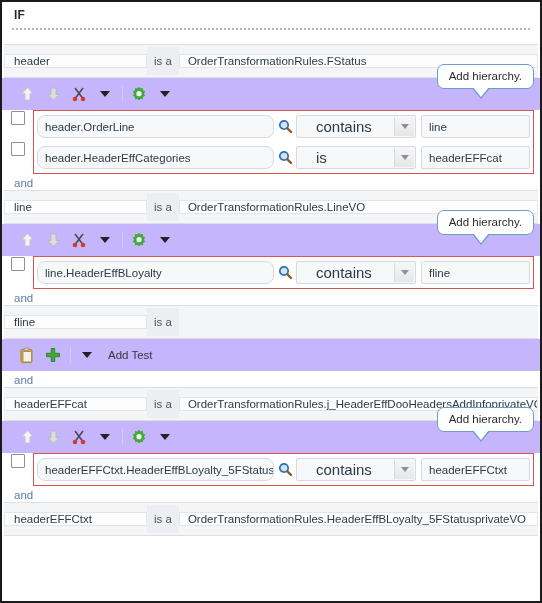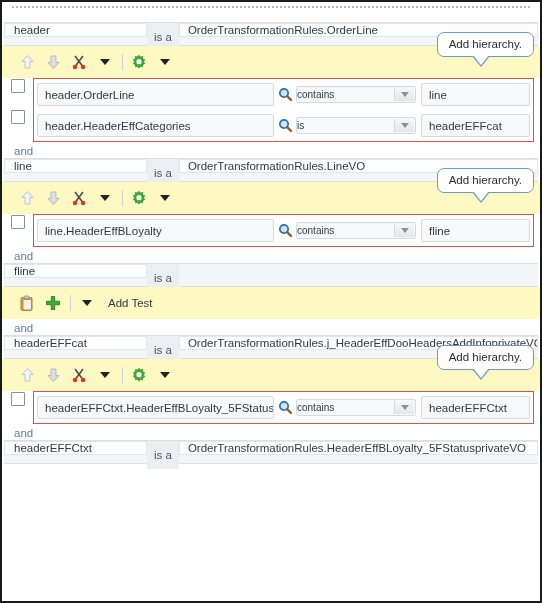--- a/index.html
+++ b/index.html
@@ -33,22 +33,22 @@
     border-top: 2px dotted #b9b9b9;
   }
   .spacer-band {
     height: 14px;
     background: #ffffff;
   }
 
   
   .isa-row {
     display: flex;
-    align-items: flex-start;
-    height: 24px;
+    align-items: center;
+    height: 34px;
     background: #f4f5f7;
     border-top: 1px solid #dcdfe3;
     border-bottom: 1px solid #dcdfe3;
     margin: 0 2px;
   }
   .isa-name {
     width: 143px;
     background: #fdfdfd;
     border: 1px solid #e2e5e9;
     display: flex;
@@ -80,21 +80,21 @@
     overflow: hidden;
   }
 
   
   .toolbar {
     position: relative;
     display: flex;
     align-items: center;
     height: 32px;
     padding-left: 14px;
-    background: #fef9c3;
+    background: #c4b5fd;
   }
   .tb-btn {
     width: 22px; height: 22px;
     display: flex; align-items: center; justify-content: center;
     margin-right: 4px;
   }
   .tb-sep {
     width: 1px; height: 16px;
     background: #cfd3d8;
     margin: 0 5px 0 2px;
@@ -184,39 +184,39 @@
     border-radius: 2px;
     display: flex;
     align-items: center;
     padding: 0 7px;
     font-size: 11.5px;
     color: #2d3b45;
     white-space: nowrap;
     overflow: hidden;
     min-width: 0;
   }
-  .fld-left { flex: 0 0 237px; }
+  .fld-left { flex: 0 0 237px; border-radius: 8px; }
   .magnifier {
     width: 22px;
     display: flex;
     align-items: center;
     justify-content: center;
     flex: 0 0 22px;
   }
   .sel {
     flex: 0 0 120px;
-    height: 17px;
+    height: 23px;
     background: #f7f8fa;
     border: 1px solid #d6dadf;
     border-radius: 2px;
     display: flex;
     align-items: center;
     position: relative;
-    padding: 0 0;
-    font-size: 10px;
+    padding: 0 19px;
+    font-size: 15px;
     color: #2d3b45;
   }
   .sel-btn {
     position: absolute;
     right: 1px; top: 1px; bottom: 1px;
     width: 20px;
     background: linear-gradient(#f6f6f6, #e4e6e9);
     border-left: 1px solid #d6dadf;
     display: flex;
     align-items: center;
@@ -238,27 +238,28 @@
     background: #ffffff;
   }
 
   svg { display: block; }
 </style>
 </head>
 <body>
 
 <div class="app-frame">
 
+  <div class="if-header">IF</div>
   <div class="dotted-rule"></div>
   <div class="spacer-band"></div>
 
   <div class="isa-row">
     <div class="isa-name">header</div>
     <div class="isa-label">is a</div>
-    <div class="isa-type">OrderTransformationRules.OrderLine</div>
+    <div class="isa-type">OrderTransformationRules.FStatus</div>
   </div>
 
   <div class="toolbar">
     <div class="tb-btn">
       <svg width="15" height="16" viewBox="0 0 15 16">
           <path d="M7.5 1.5 L13 7.5 L10 7.5 L10 14 L5 14 L5 7.5 L2 7.5 Z" fill="#f3f3f3" stroke="#c2c6cb" stroke-width="1"></path>
         </svg>
     </div>
     <div class="tb-btn">
       <svg width="15" height="16" viewBox="0 0 15 16">

